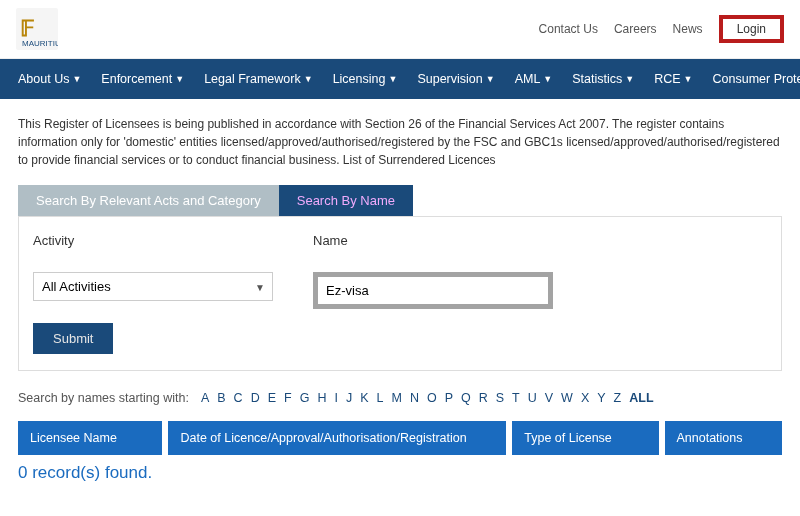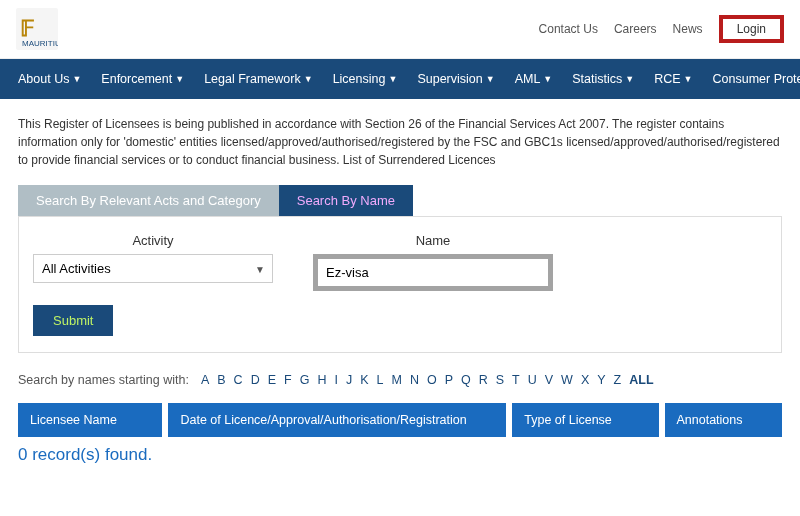--- a/index.html
+++ b/index.html
@@ -104,22 +104,21 @@
     }
     .form-row {
       display: flex;
       gap: 40px;
       align-items: flex-start;
       margin-bottom: 14px;
     }
     .form-group {
       display: flex;
       flex-direction: column;
-      gap: 6px;
-      align-items: center;
+      gap: 24px;
     }
     .form-group label {
       font-size: 13px;
       color: #333;
     }
     .activity-select-wrapper {
       position: relative;
       width: 240px;
     }
     .activity-select {
@@ -142,21 +141,21 @@
     }
     .name-input {
       width: 240px;
       padding: 6px 8px;
       border: 5px solid #a3a3a3;
       font-size: 13px;
       outline: none;
     }
     .submit-btn {
       background: #1a4a7a;
-      color: #bef264;
+      color: #e5e5e5;
       border: none;
       padding: 8px 20px;
       font-size: 13px;
       cursor: pointer;
     }
 
     
     .alpha-search {
       display: flex;
       align-items: center;

